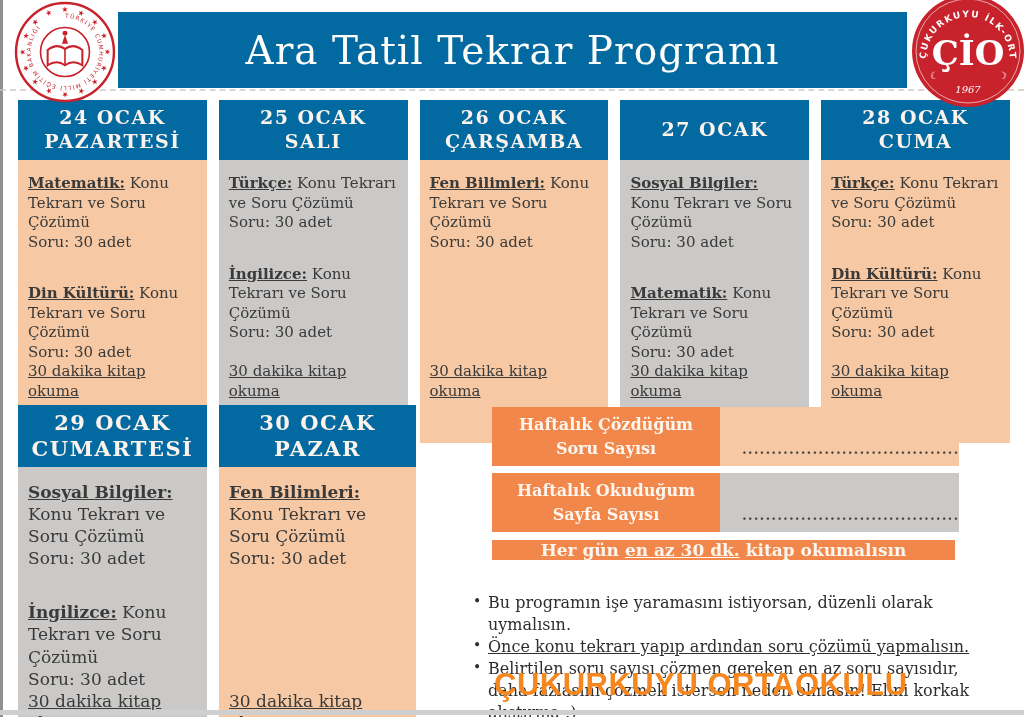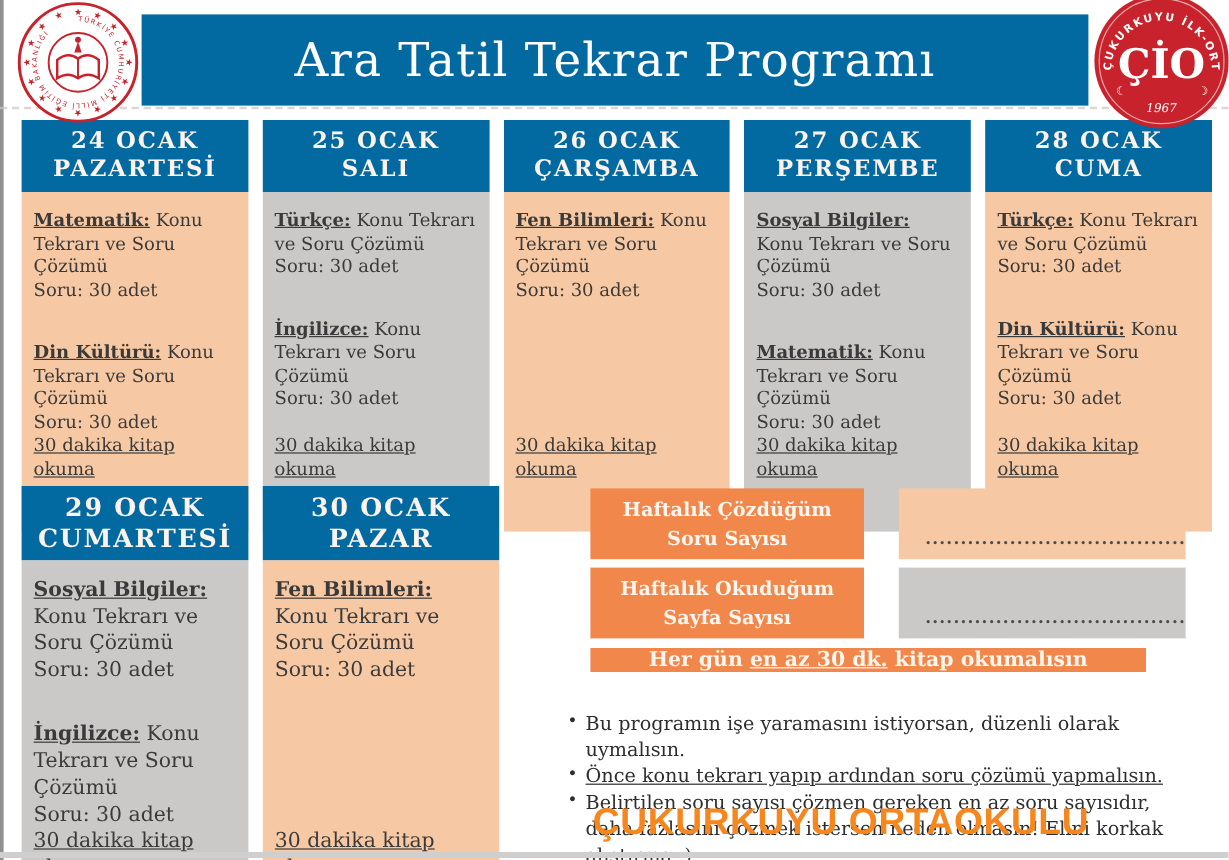--- a/index.html
+++ b/index.html
@@ -40,21 +40,21 @@
   .row2 .day-body { font-size:17px; padding-bottom:46px; }
   .peach { background:#f6c9a4; }
   .gray  { background:#cbc9c7; }
   .entry { margin:0; }
   .entry + .entry { margin-top:32px; }
   .subj { font-weight:700; text-decoration:underline; }
   .amount-line { display:block; }
   .reading { margin-top:auto; text-decoration:underline; font-weight:500; }
 
   
-  .sum-row { position:absolute; left:492px; width:463px; height:59px; display:flex;gap:29px; }
+  .sum-row { position:absolute; left:492px; width:463px; height:59px; display:flex; }
   .sum-row-0 { top:407px; }
   .sum-row-1 { top:473px; }
   .sum-label {
     width:228px; flex:0 0 228px; background:#f2874b; color:#fdf6ef;
     display:flex; align-items:center; justify-content:center; text-align:center;
     font-size:16px; font-weight:600; line-height:1.5; padding:0 22px;
   }
   .sum-value {
     flex:1 1 auto; display:flex; align-items:flex-end;
     padding:0 0 9px 22px; font-size:14px; font-weight:700; letter-spacing:1px; color:#4a4a4a;
@@ -225,21 +225,20 @@
           <span>Konu Tekrarı ve Soru Çözümü</span>
           <span class="amount-line">Soru: 30 adet</span>
         </p>
         <p class="reading">30 dakika kitap okuma</p>
       </div>
     </div>
 
     <div class="day-card">
       <div class="day-header">
         <span>27 OCAK</span>
-        <span>PERŞEMBE</span>
       </div>
       <div class="day-body gray">
         <p class="entry">
           <span class="subj">Sosyal Bilgiler:</span>
           <span>Konu Tekrarı ve Soru Çözümü</span>
           <span class="amount-line">Soru: 30 adet</span>
         </p>
         <p class="entry">
           <span class="subj">Matematik:</span>
           <span>Konu Tekrarı ve Soru Çözümü</span>

